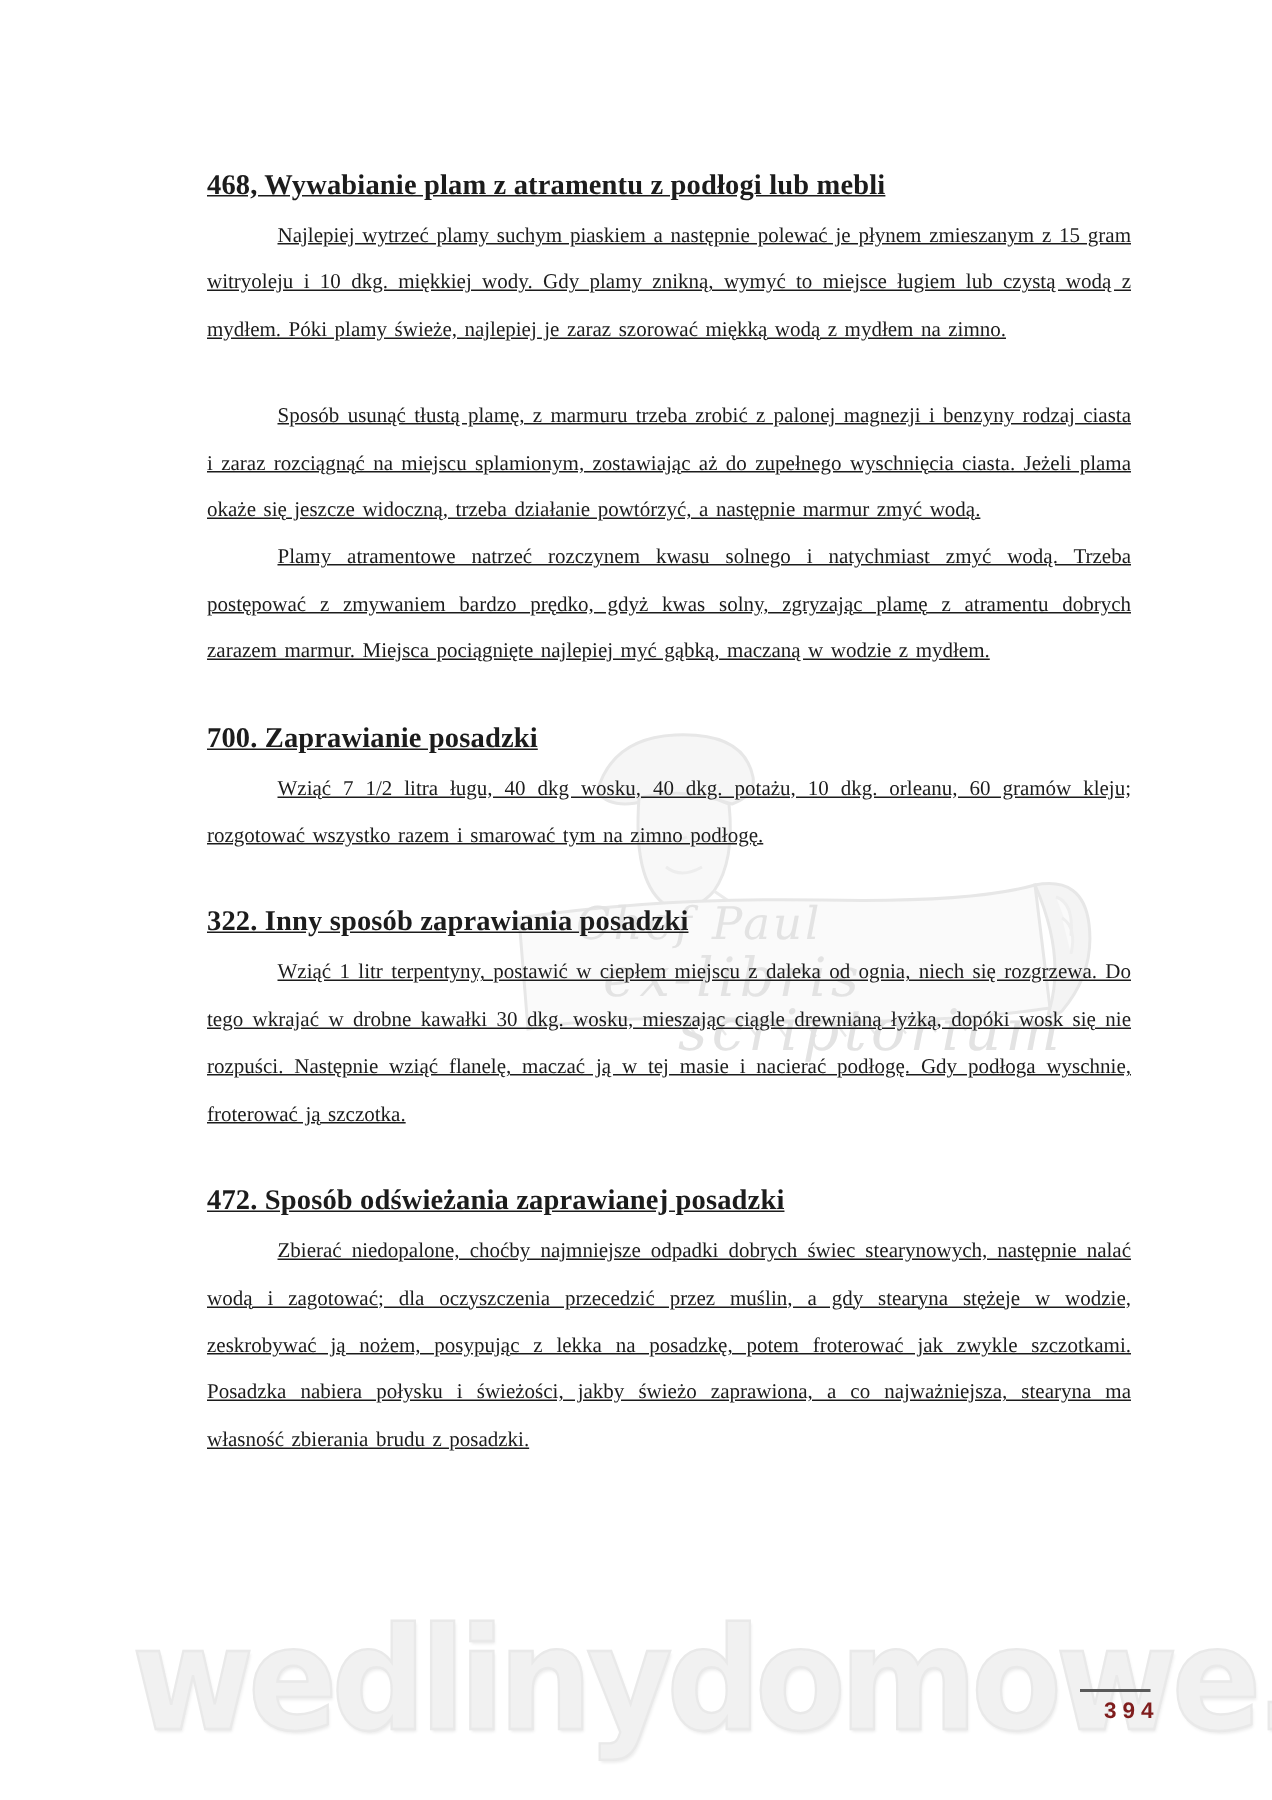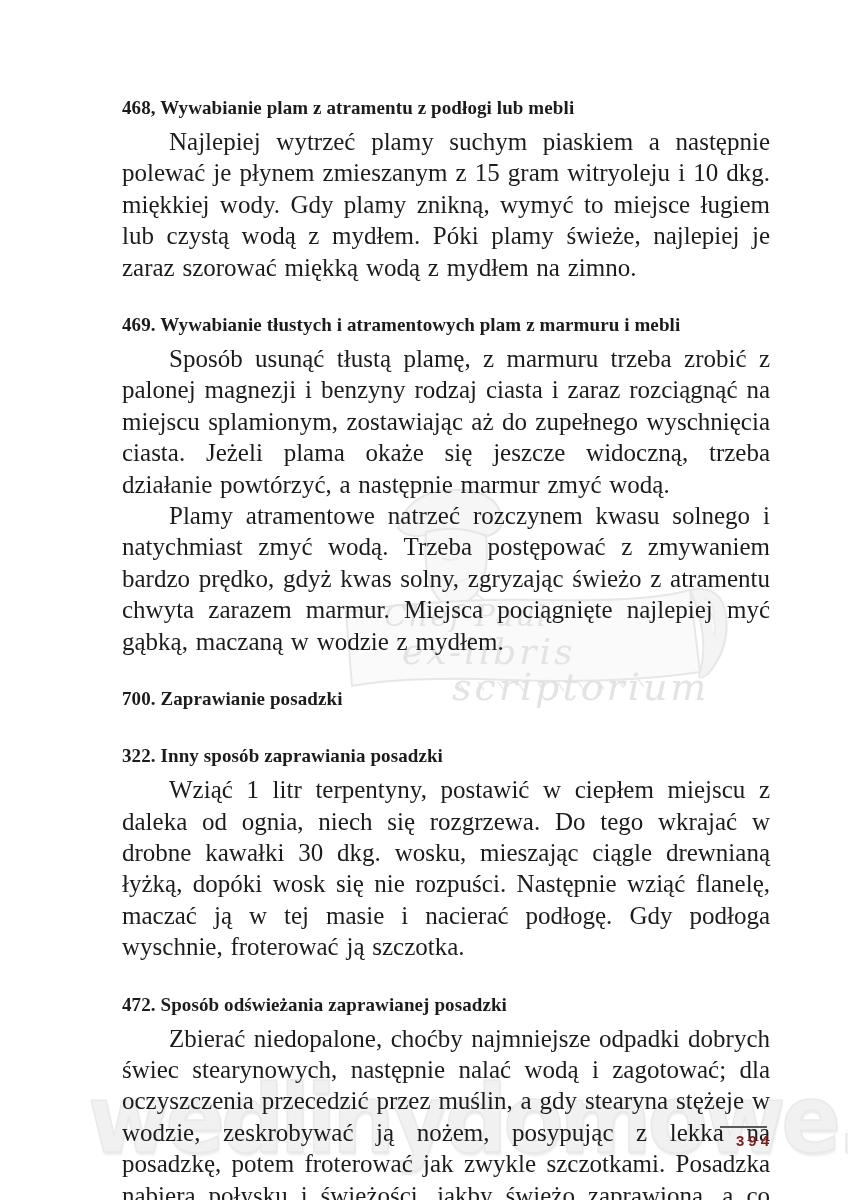--- a/index.html
+++ b/index.html
@@ -18,31 +18,31 @@
   }
 
   
   .content {
     position: absolute;
     left: 122px;
     top: 92px;
     width: 648px;
     z-index: 2;
   }
-  .section { margin: 0; }
+  .section { margin: 16px; text-decoration: underline; }
   .section + .section { margin-top: 26px; }
   .section-heading {
     font-size: 19px;
     font-weight: bold;
     line-height: 31px;
     margin: 0 0 3px 0;
     letter-spacing: 0.1px;
   }
   .section-paragraph {
-    font-size: 25px;
+    font-size: 14px;
     line-height: 31.4px;
     text-align: justify;
     text-indent: 47px;
     margin: 0;
     word-spacing: 1.5px;
   }
 
   
   .wm-center {
     position: absolute;
@@ -133,27 +133,27 @@
   </svg>
 
   <main class="content">
 
     <section class="section">
       <h2 class="section-heading">468, Wywabianie plam z atramentu z podłogi lub mebli</h2>
       <p class="section-paragraph">Najlepiej wytrzeć plamy suchym piaskiem a następnie polewać je płynem zmieszanym z 15 gram witryoleju i 10 dkg. miękkiej wody. Gdy plamy znikną, wymyć to miejsce ługiem lub czystą wodą z mydłem. Póki plamy świeże, najlepiej je zaraz szorować miękką wodą z mydłem na zimno.</p>
     </section>
 
     <section class="section">
-      <h2 class="section-heading">469. Wywabianie tłustych i atramentowych plam z marmuru i mebli</h2>
       <p class="section-paragraph">Sposób usunąć tłustą plamę, z marmuru trzeba zrobić z palonej magnezji i benzyny rodzaj ciasta i zaraz rozciągnąć na miejscu splamionym, zostawiając aż do zupełnego wyschnięcia ciasta. Jeżeli plama okaże się jeszcze widoczną, trzeba działanie powtórzyć, a następnie marmur zmyć wodą.</p>
-      <p class="section-paragraph">Plamy atramentowe natrzeć rozczynem kwasu solnego i natychmiast zmyć wodą. Trzeba postępować z zmywaniem bardzo prędko, gdyż kwas solny, zgryzając świeżo z atramentu chwyta zarazem marmur. Miejsca pociągnięte najlepiej myć gąbką, maczaną w wodzie z mydłem.</p>
+      <p class="section-paragraph">Plamy atramentowe natrzeć rozczynem kwasu solnego i natychmiast zmyć wodą. Trzeba postępować z zmywaniem bardzo prędko, gdyż kwas solny, zgryzając plamę z atramentu dobrych zarazem marmur. Miejsca pociągnięte najlepiej myć gąbką, maczaną w wodzie z mydłem.</p>
     </section>
 
     <section class="section">
       <h2 class="section-heading">700. Zaprawianie posadzki</h2>
+      <p class="section-paragraph">Wziąć 7 1/2 litra ługu, 40 dkg wosku, 40 dkg. potażu, 10 dkg. orleanu, 60 gramów kleju; rozgotować wszystko razem i smarować tym na zimno podłogę.</p>
     </section>
 
     <section class="section">
       <h2 class="section-heading">322. Inny sposób zaprawiania posadzki</h2>
       <p class="section-paragraph">Wziąć 1 litr terpentyny, postawić w ciepłem miejscu z daleka od ognia, niech się rozgrzewa. Do tego wkrajać w drobne kawałki 30 dkg. wosku, mieszając ciągle drewnianą łyżką, dopóki wosk się nie rozpuści. Następnie wziąć flanelę, maczać ją w tej masie i nacierać podłogę. Gdy podłoga wyschnie, froterować ją szczotka.</p>
     </section>
 
     <section class="section">
       <h2 class="section-heading">472. Sposób odświeżania zaprawianej posadzki</h2>
       <p class="section-paragraph">Zbierać niedopalone, choćby najmniejsze odpadki dobrych świec stearynowych, następnie nalać wodą i zagotować; dla oczyszczenia przecedzić przez muślin, a gdy stearyna stężeje w wodzie, zeskrobywać ją nożem, posypując z lekka na posadzkę, potem froterować jak zwykle szczotkami. Posadzka nabiera połysku i świeżości, jakby świeżo zaprawiona, a co najważniejsza, stearyna ma własność zbierania brudu z posadzki.</p>

